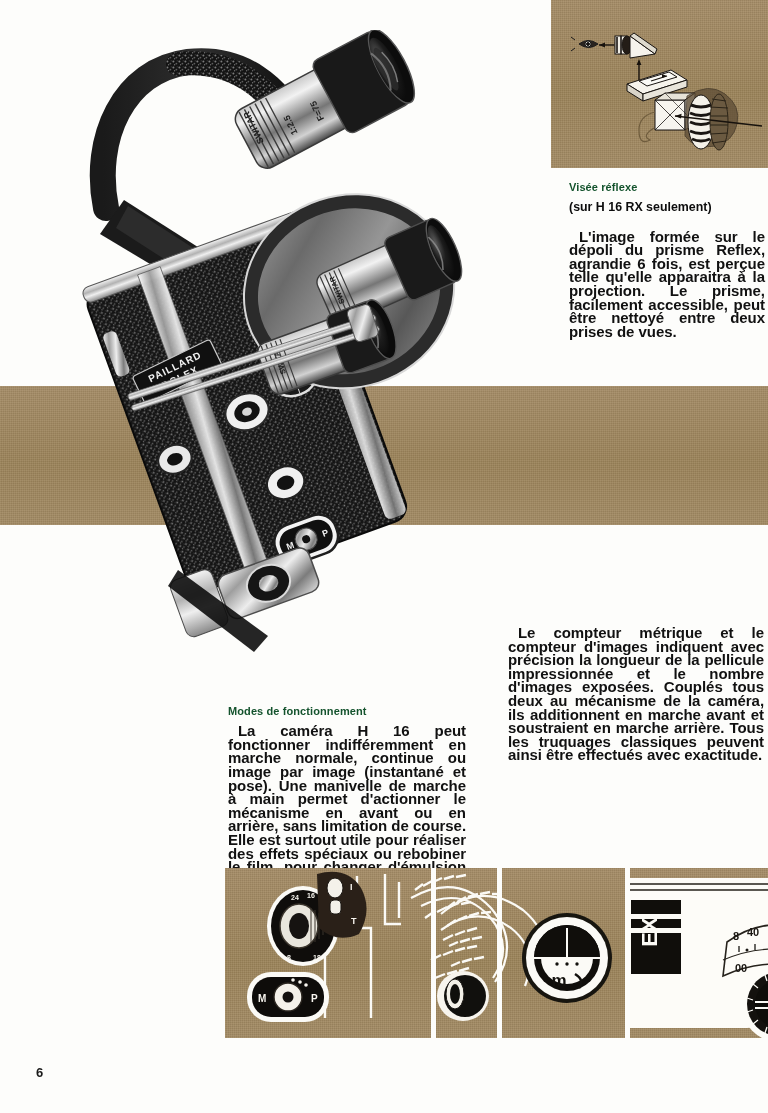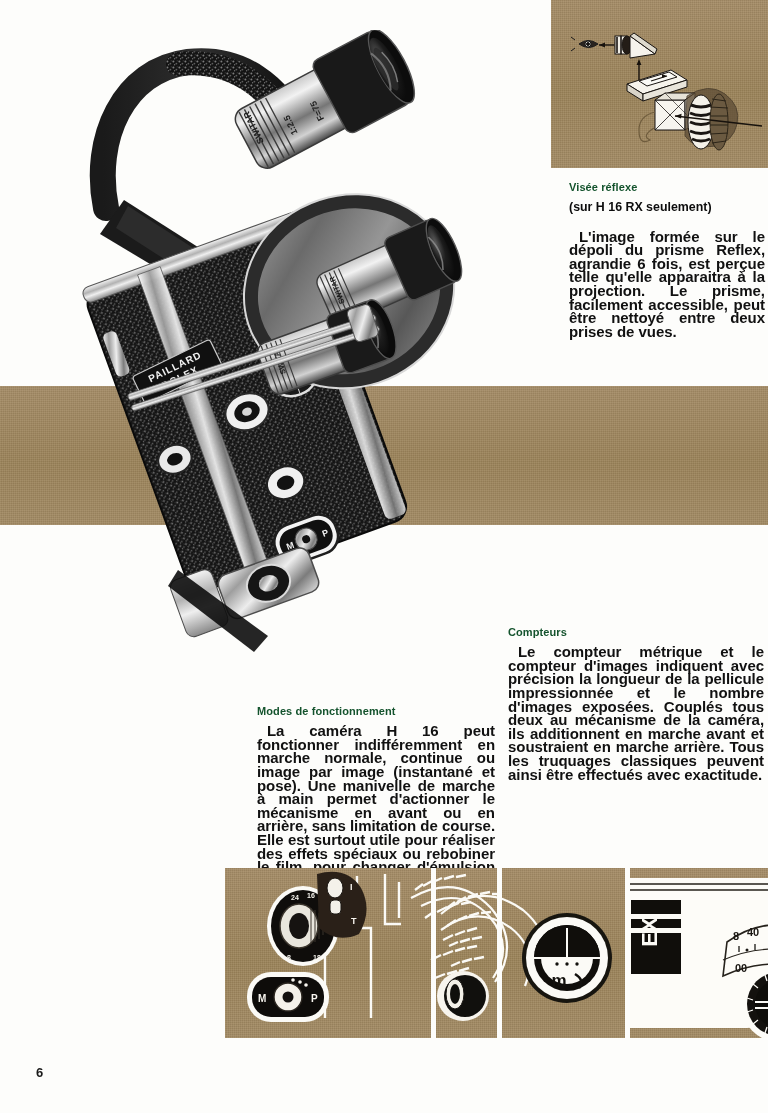--- a/index.html
+++ b/index.html
@@ -41,21 +41,21 @@
     font-size:12.4px;font-weight:bold;margin:0 0 14px 0;line-height:1.25;color:#0d0d0d;
   }
   .p{
     font-size:15px;line-height:13.6px;font-weight:bold;
     text-align:justify;text-justify:inter-word;margin:0 0 2px 0;
     color:#111;letter-spacing:-.05px;
     text-indent:10px;
   }
 
   #blk-visee{left:569px;top:181px;width:196px;}
-  #blk-modes{left:228px;top:705px;width:238px;margin-left:29px;}
+  #blk-modes{left:228px;top:705px;width:238px;}
   #blk-compteurs{left:508px;top:626px;width:256px;}
 
   #page-number{
     position:absolute;left:36px;top:1065px;
     font-size:13px;font-weight:bold;color:#1a1a1a;
   }
 </style>
 </head>
 <body>
 
@@ -285,21 +285,20 @@
     <div class="sub">(sur H 16 RX  seulement)</div>
     <p class="p">L'image formée sur le dépoli du prisme Reflex, agrandie 6 fois, est perçue telle qu'elle apparaitra à la projection. Le prisme, facilement accessible, peut être nettoyé entre deux prises de vues.</p>
   </div>
 
   <div class="block" id="blk-modes">
     <h2 class="h">Modes de fonctionnement</h2>
     <p class="p">La caméra H 16 peut fonctionner indifféremment en marche normale, continue ou image par image (instantané et pose). Une manivelle de marche à main permet d'actionner le mécanisme en avant ou en arrière, sans limitation de course. Elle est surtout utile pour réaliser des effets spéciaux ou rebobiner le film, pour changer d'émulsion en cours de prise de vues.</p>
   </div>
 
   <div class="block" id="blk-compteurs">
-    <h2 class="h">Compteurs</h2>
     <p class="p">Le compteur métrique et le compteur d'images indiquent avec précision la longueur de la pellicule impressionnée et le nombre d'images exposées. Couplés tous deux au mécanisme de la caméra, ils additionnent en marche avant et soustraient en marche arrière. Tous les truquages classiques peuvent ainsi être effectués avec exactitude.</p>
   </div>
 
   <div class="tan grain" id="tan-strip">
     <svg viewBox="0 0 543 170" style="display:block;width:100%;height:100%">
 
       <g>
 
         <g stroke="#fbfaf6" stroke-width="2.4" fill="none">
           <path d="M118 12 L118 62 L100 74 L100 150"></path>

